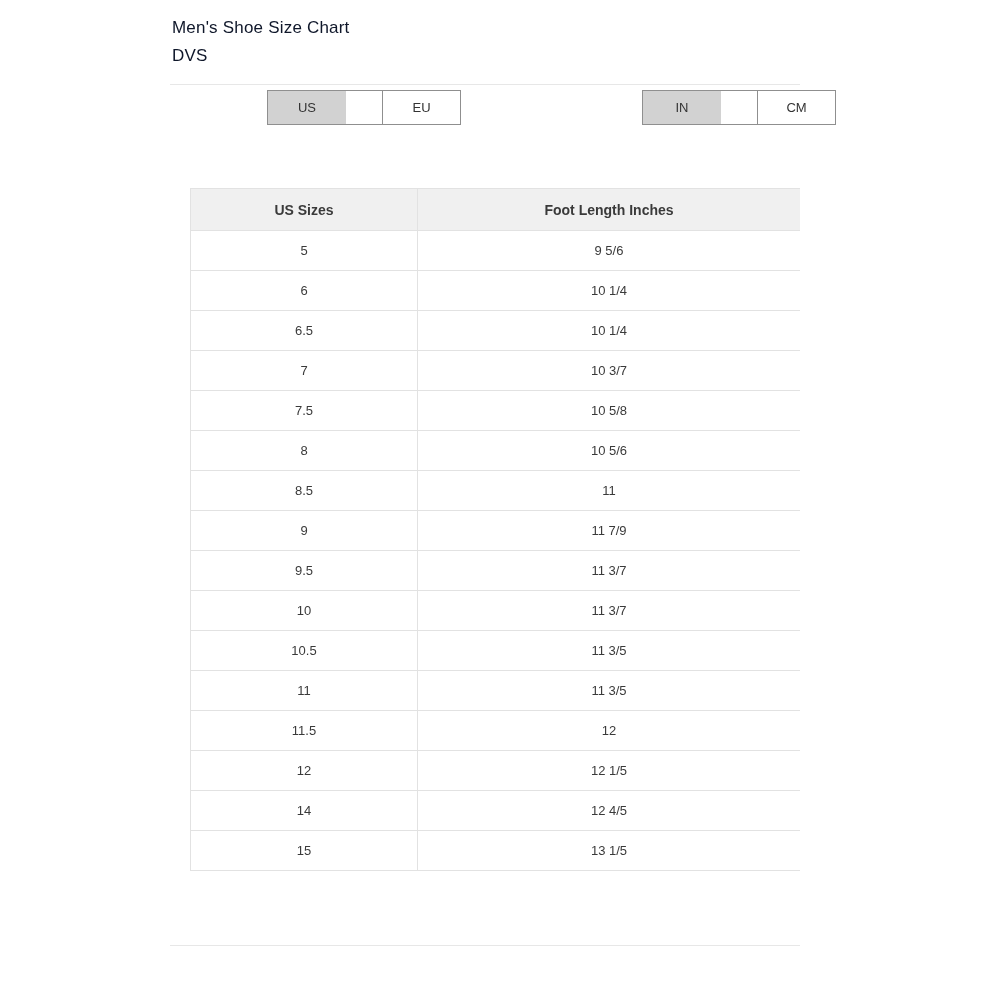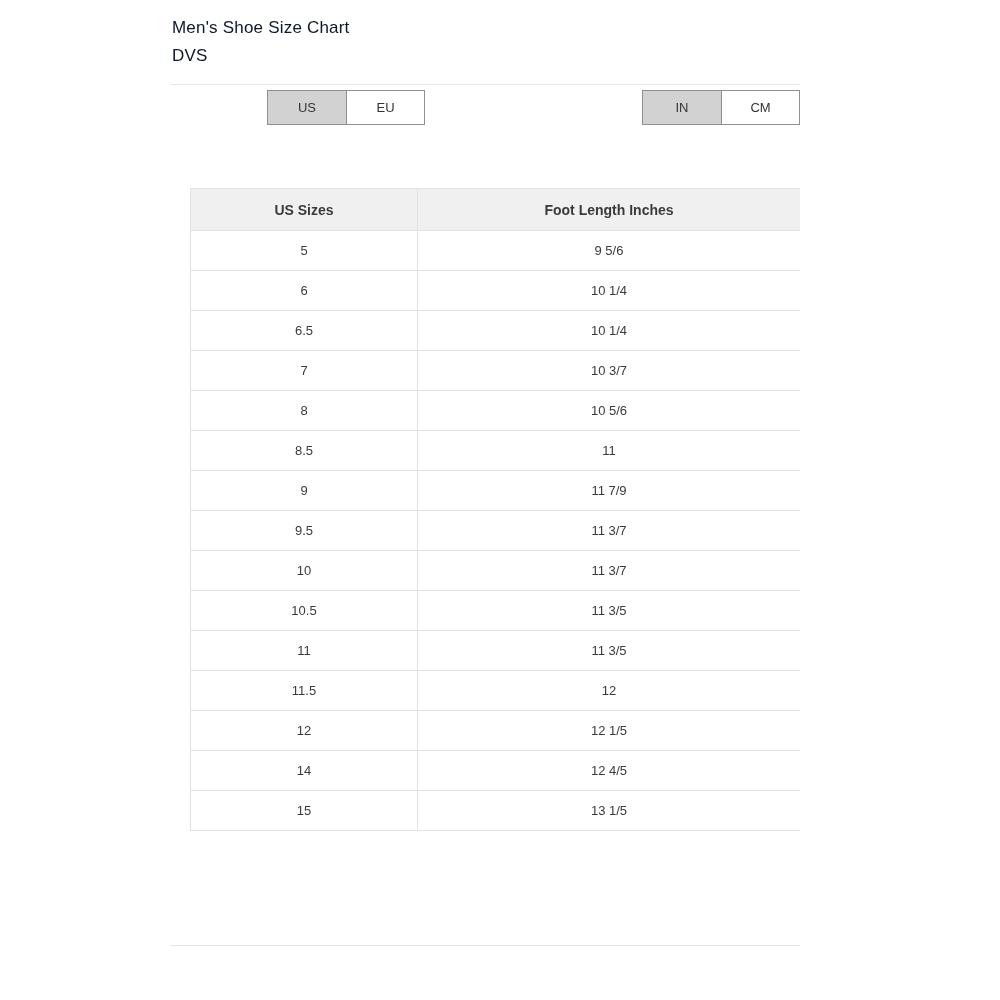--- a/index.html
+++ b/index.html
@@ -30,20 +30,21 @@
   .divider.top { top:84px; }
   .divider.bottom { top:945px; }
 
   .toggle-group {
     position:absolute;
     top:90px;
     height:35px;
     display:flex;
     border:1px solid #8f8f8f;
     background:#ffffff;
+    gap:36px;
   }
   .toggle-group.size { left:267px; }
   .toggle-group.unit { left:600px;margin-left:42px; }
   .toggle-btn {
     appearance:none;
     border:none;
     outline:none;
     width:78px;
     height:100%;
     background:#ffffff;
@@ -129,20 +130,24 @@
         </tr>
         <tr>
           <td>6.5</td>
           <td>10 1/4</td>
         </tr>
         <tr>
           <td>7</td>
           <td>10 3/7</td>
         </tr>
         <tr>
+          <td>7.5</td>
+          <td>10 5/8</td>
+        </tr>
+        <tr>
           <td>8</td>
           <td>10 5/6</td>
         </tr>
         <tr>
           <td>8.5</td>
           <td>11</td>
         </tr>
         <tr>
           <td>9</td>
           <td>11 7/9</td>

